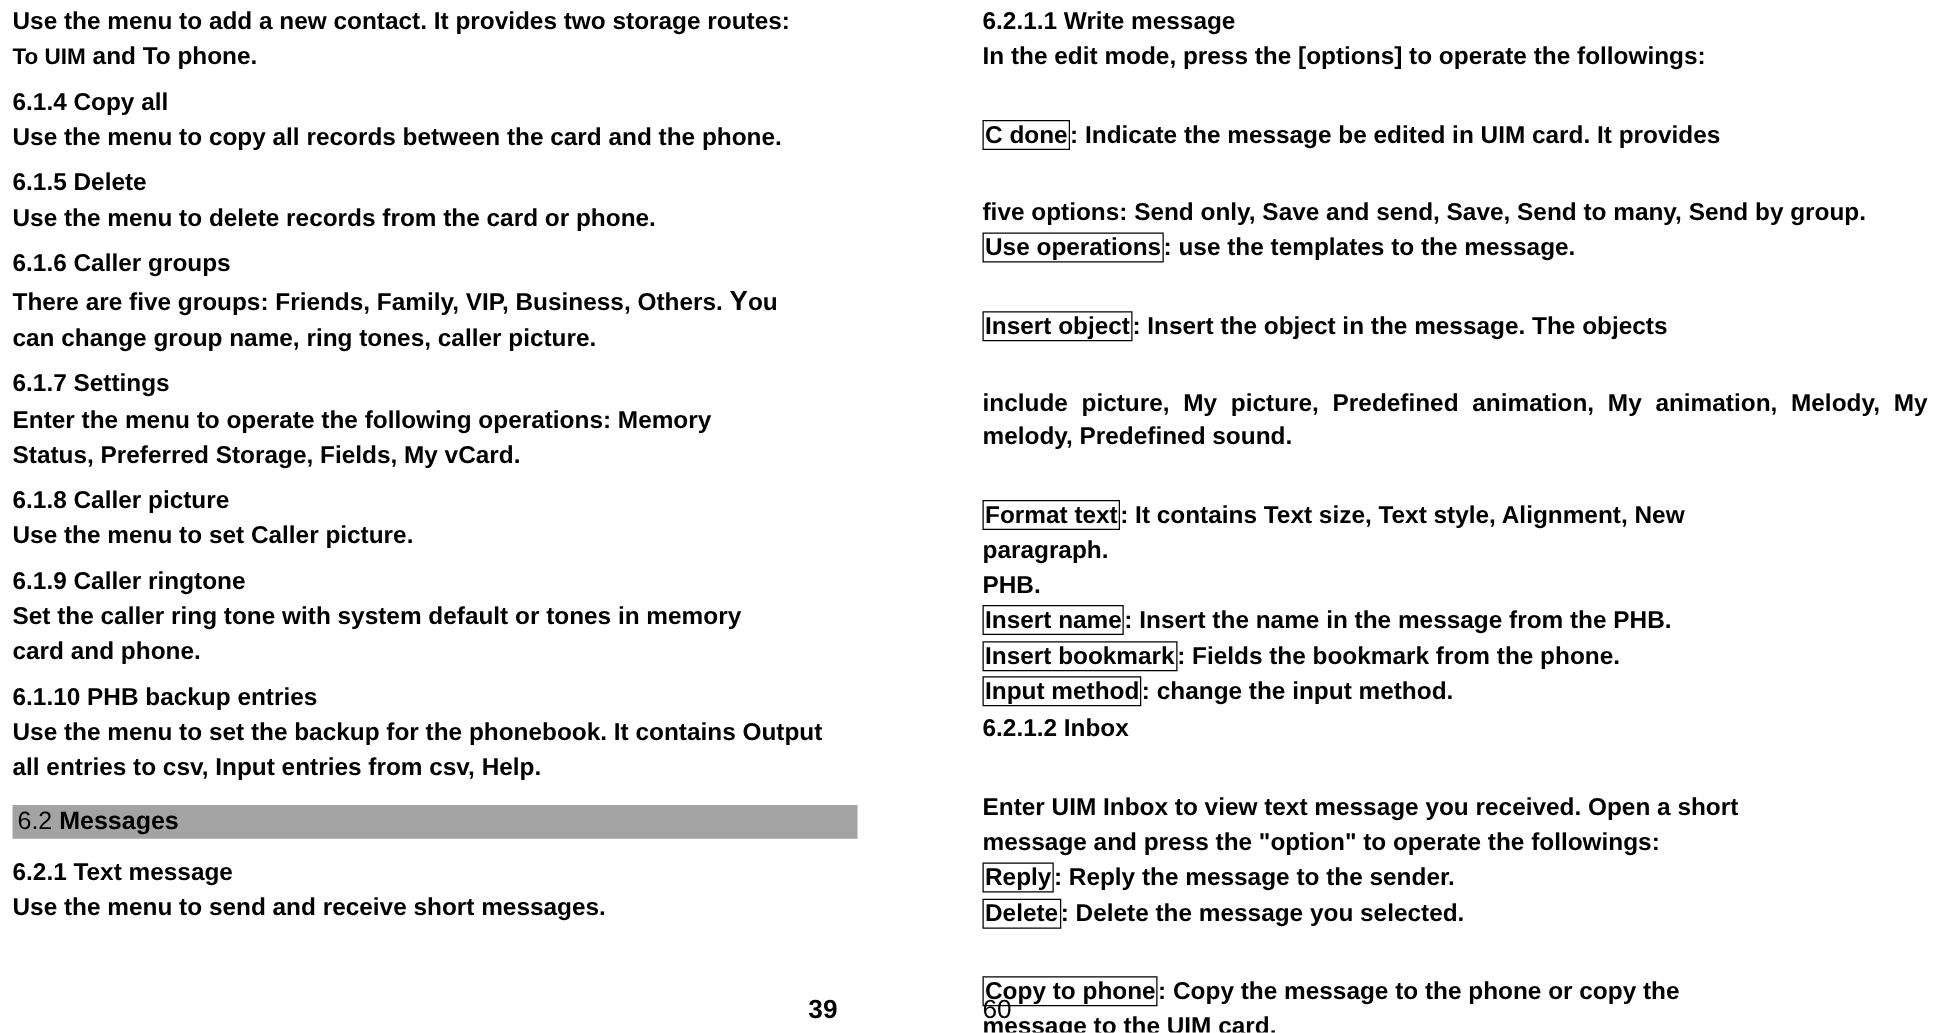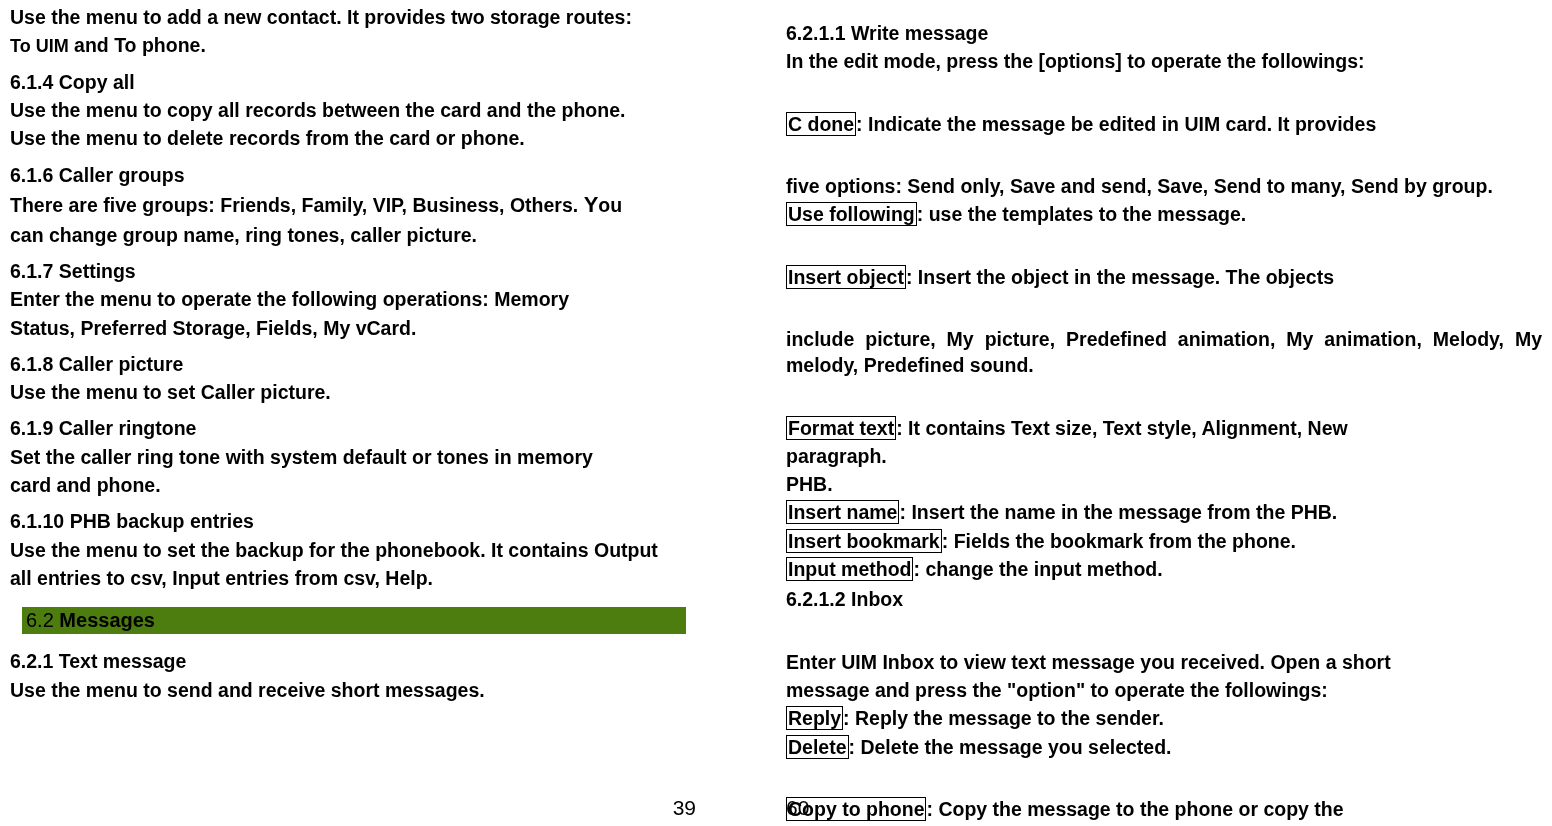--- a/index.html
+++ b/index.html
@@ -21,61 +21,61 @@
   }
   .page-left { padding-right: 90px; padding-left: 10px; }
   .page-right { padding-left: 10px; padding-right: 10px; }
   p {
     font-size: 19.5px;
     line-height: 1.35;
     margin-bottom: 2px;
     font-weight: bold;
   }
   .section-head {
-    background: #4d7c0f;
+    background: #a3a3a3;
     font-size: 20px;
     padding: 2px 4px;
     margin-top: 14px;
     margin-bottom: 6px;
-    margin-left: 12px;
   }
   .section-head .num { font-weight: normal; }
   .section-head .title { font-weight: bold; }
   .subhead {
     font-weight: bold;
     font-size: 19.5px;
     margin-top: 8px;
     line-height: 1.35;
   }
   .pagenum {
     position: absolute;
     bottom: 6px;
     font-size: 21px;
   }
-  .page-left .pagenum { right: 80px; }
+  .page-left .pagenum { right: 106px; font-weight: bold; }
   .page-right .pagenum { left: 10px; }
   .boxed {
     border: 1px solid #000;
     padding: 0 1px;
   }
   .justify { text-align: justify; margin-top: 34px; }
 </style>
 </head>
 <body>
 
 <div class="page page-left">
 
   <p>Use the menu to add a new contact. It provides two storage routes:</p>
   <p>
     <span style="font-size:18px">To UIM</span><span> and To phone.</span>
   </p>
 
   <p class="subhead">6.1.4 Copy all</p>
   <p>Use the menu to copy all records between the card and the phone.</p>
 
+  <p class="subhead">6.1.5 Delete</p>
   <p>Use the menu to delete records from the card or phone.</p>
 
   <p class="subhead">6.1.6 Caller groups</p>
   <p>
     <span>There are five groups: Friends, Family, VIP, Business, Others.   </span><span style="font-size:22px">Y</span><span>ou</span>
   </p>
   <p>can change group name, ring tones, caller picture.</p>
 
   <p class="subhead">6.1.7 Settings</p>
   <p>Enter the menu to operate the following operations: Memory</p>
@@ -97,30 +97,30 @@
   </div>
 
   <p class="subhead">6.2.1 Text message</p>
   <p>Use the menu to send and receive short messages.</p>
 
   <div class="pagenum">39</div>
 </div>
 
 <div class="page page-right">
 
-  <p class="subhead" style="margin-top:16px">6.2.1.1 Write message</p>
+  <p class="subhead" style="margin-top:0">6.2.1.1 Write message</p>
   <p>In the edit mode, press the [options] to operate the followings:</p>
 
   <p class="justify">
     <span class="boxed">C done</span><span>: Indicate the message be edited in UIM card. It provides</span>
   </p>
   <p class="justify">five options: Send only, Save and send, Save, Send to many, Send by group.</p>
 
   <p>
-    <span class="boxed">Use following</span><span>: use the templates to the message.</span>
+    <span class="boxed">Use operations</span><span>: use the templates to the message.</span>
   </p>
 
   <p class="justify">
     <span class="boxed">Insert object</span><span>: Insert the object in the message. The objects</span>
   </p>
   <p class="justify">include picture, My picture, Predefined animation, My animation, Melody, My melody, Predefined sound.</p>
 
   <p class="justify">
     <span class="boxed">Format text</span><span>: It contains Text size, Text style, Alignment, New</span>
   </p>

